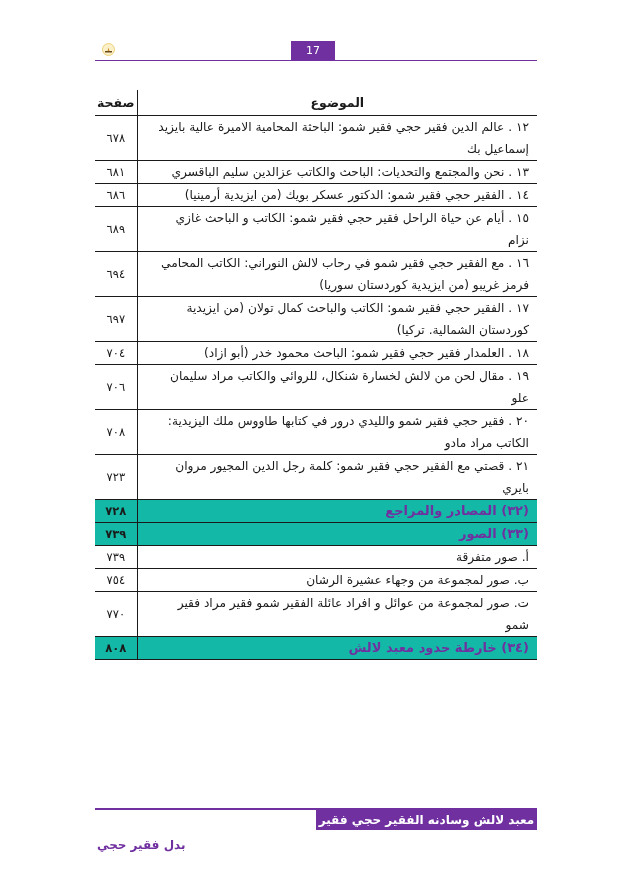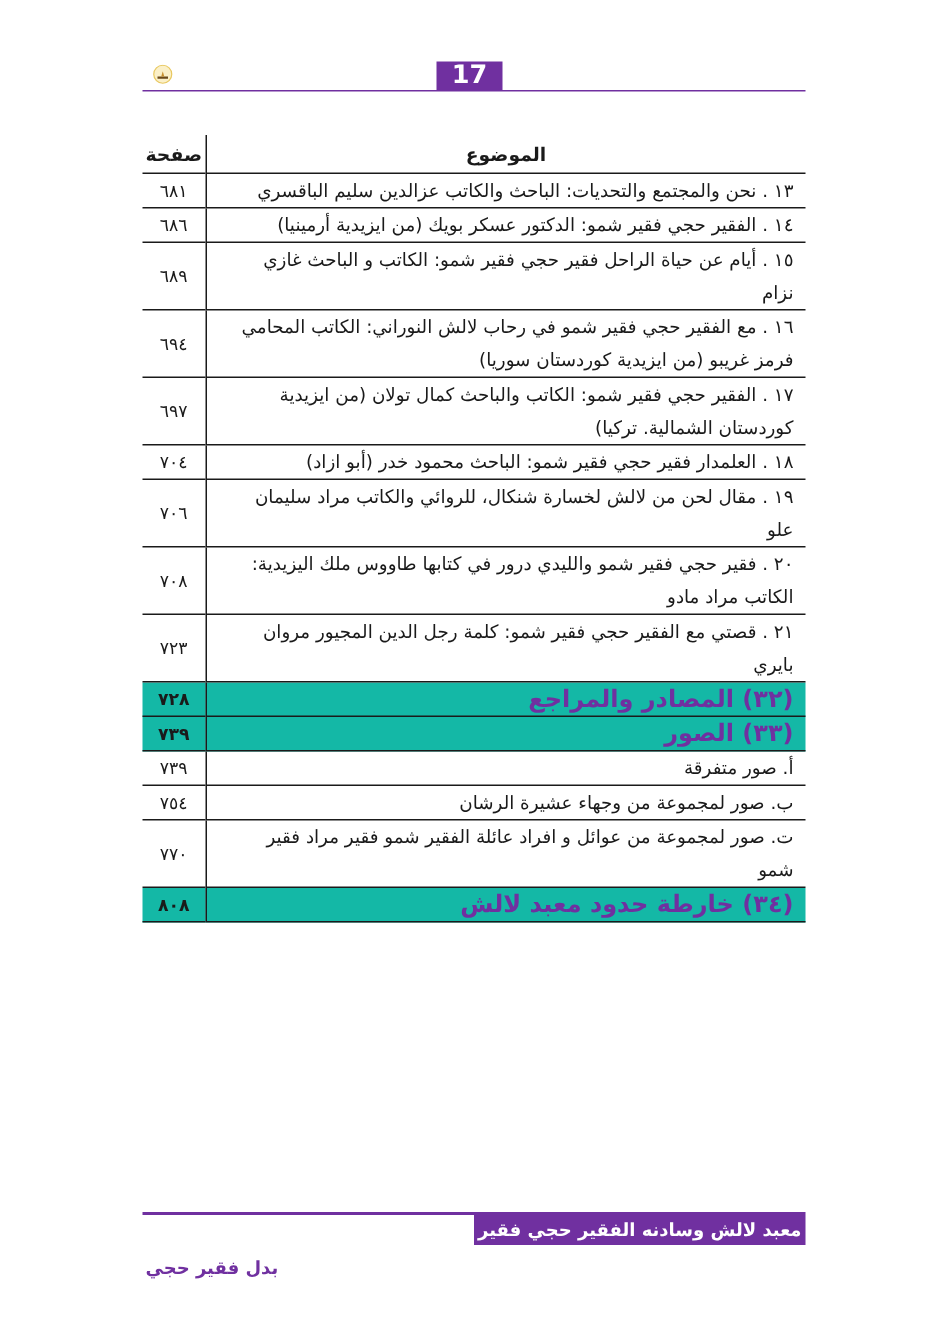--- a/index.html
+++ b/index.html
@@ -1,34 +1,34 @@
 <!DOCTYPE html>
 <html><head>
 <meta charset="utf-8">
 <style>
   html, body { margin:0; padding:0; background:#ffffff; }
   body { width:628px; height:885px; position:relative; overflow:hidden;
          font-family:"DejaVu Sans", sans-serif; color:#1a1a1a; }
   .page-num-box { position:absolute; left:291px; top:41px; width:44px; height:19px;
-         background:#7030a0; color:#fff; font-weight:bold; font-size:17px;
+         background:#7030a0; color:#fff; font-weight:normal; font-size:11px;
          text-align:center; line-height:19px; }
   .header-rule { position:absolute; left:95px; top:60px; width:442px; height:1px; background:#7030a0; }
   .logo { position:absolute; left:101px; top:43px; width:15px; height:13px; }
   .toc { position:absolute; left:95px; top:90px; width:442px; direction:rtl; }
   table { border-collapse:collapse; width:100%; direction:rtl; }
   td, th { font-size:12.2px; line-height:22px; padding:0 16px; vertical-align:middle; }
   th { font-weight:bold; font-size:12.5px; text-align:left; height:25px; }
   th.col-topic { text-align:center; }
   th.col-page { border-right:1px solid #1a1a1a; width:32px; padding:0 2px; }
   td.topic { text-align:right; border-top:1px solid #1a1a1a; padding-right:8px; }
   td.page { text-align:center; border-top:1px solid #1a1a1a; border-right:1px solid #1a1a1a;
             width:32px; font-size:11.5px; padding:0 2px; }
   tr.first td { border-top:1px solid #1a1a1a; }
   tr.section td { background:#14b8a6; }
-  tr.section td.topic { color:#7030a0; font-weight:bold; font-size:16px; }
+  tr.section td.topic { color:#7030a0; font-weight:bold; font-size:13px; }
   tr.section td.page { font-weight:bold; }
   tr.last td { border-bottom:1px solid #1a1a1a; }
   .footer-rule { position:absolute; left:95px; top:808px; width:442px; height:2px; background:#7030a0; }
   .footer-title { position:absolute; left:316px; top:810px; width:221px; height:20px;
          background:#7030a0; color:#fff; font-size:12px; font-weight:bold;
          direction:rtl; text-align:center; line-height:20px; }
   .footer-author { position:absolute; left:97px; top:836px; color:#7030a0; font-size:12px;
          font-weight:bold; direction:rtl; line-height:18px; }
 </style>
 </head>
@@ -45,20 +45,24 @@
 
 <div class="toc">
   <table>
     <thead>
       <tr>
         <th class="col-topic">الموضوع</th>
         <th class="col-page">صفحة</th>
       </tr>
     </thead>
     <tbody id="toc-body">
+        <tr class="first">
+          <td class="topic">١٢ . عالم الدين فقير حجي فقير شمو: الباحثة المحامية الاميرة عالية بايزيد إسماعيل بك</td>
+          <td class="page">٦٧٨</td>
+        </tr>
         <tr>
           <td class="topic">١٣ . نحن والمجتمع والتحديات: الباحث والكاتب عزالدين سليم الباقسري</td>
           <td class="page">٦٨١</td>
         </tr>
         <tr>
           <td class="topic">١٤ . الفقير حجي فقير شمو: الدكتور عسكر بويك (من ايزيدية أرمينيا)</td>
           <td class="page">٦٨٦</td>
         </tr>
         <tr>
           <td class="topic">١٥ . أيام عن حياة الراحل فقير حجي فقير شمو: الكاتب و الباحث غازي نزام</td>

